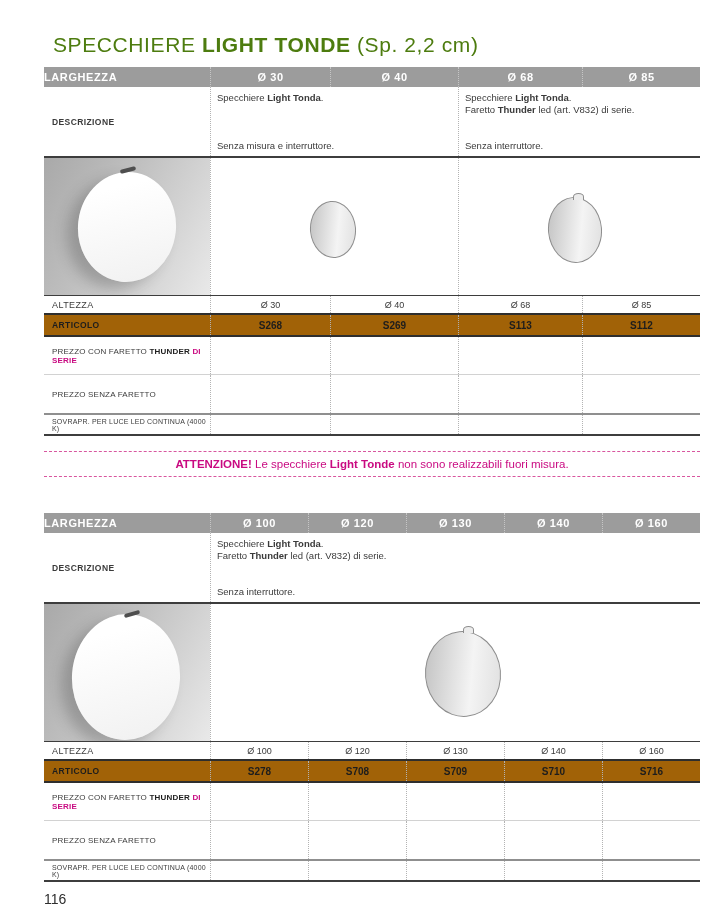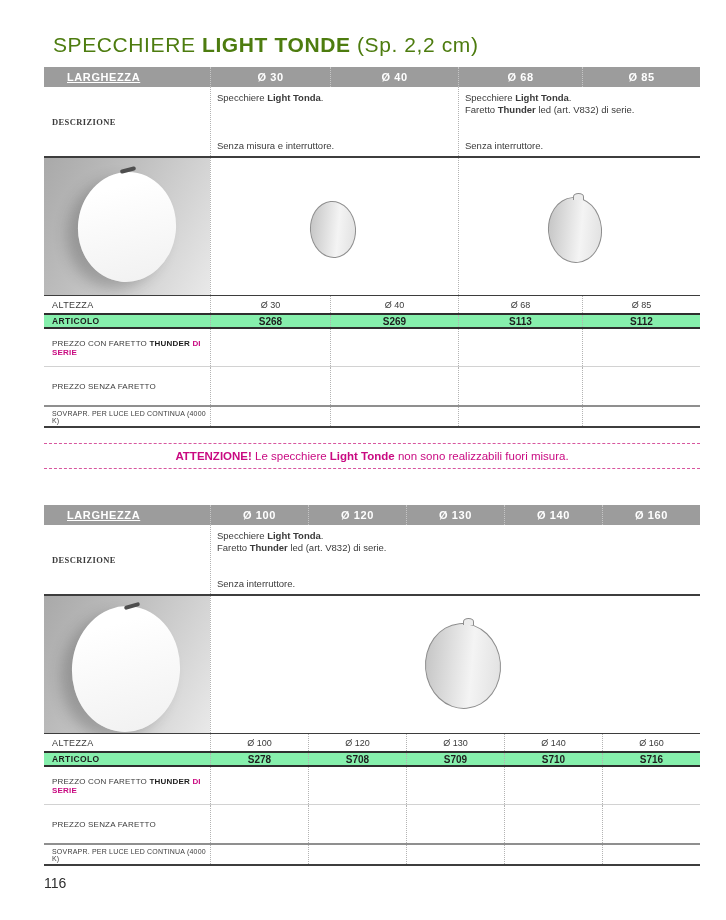--- a/index.html
+++ b/index.html
@@ -21,37 +21,37 @@
   
   .row { display:flex; width:656px; }
   .cell { position:relative; }
   .dot-l { border-left:1px dotted #b3b3b3; }
 
   .head-row { background:#9c9c9c; height:20px; align-items:center; }
   .head-row .cell {
     color:#ffffff; font-weight:700; font-size:11px; letter-spacing:.6px;
     text-align:center; height:100%; display:flex; align-items:center; justify-content:center;
   }
-  .head-row .cell.first { justify-content:flex-start; padding-left:23px;text-decoration:underline; }
+  .head-row .cell.first { justify-content:flex-start; padding-left:0; }
   .head-row .dot-l { border-left:1px dotted #c6c6c6; }
 
   .desc-row { height:71px; border-bottom:2px solid #3d3d3d; }
-  .desc-row .label-cell { display:flex; align-items:center; padding-left:8px;font-family:Liberation Serif, serif; }
+  .desc-row .label-cell { display:flex; align-items:center; padding-left:8px; }
   .small-label { font-size:8.5px; font-weight:700; letter-spacing:.4px; color:#3b3b3b; }
   .desc-cell { font-size:9.5px; color:#3a3a3a; padding:5px 6px 4px 6px;
                display:flex; flex-direction:column; justify-content:space-between; line-height:12px; }
   .desc-cell .b { font-weight:700; }
 
   .img-row { height:138px; border-bottom:1px solid #3d3d3d; }
 
   .alt-row { height:17px; align-items:center; font-size:9px; }
   .alt-row .cell { text-align:center; height:100%; display:flex; align-items:center; justify-content:center; }
   .alt-row .cell.first { justify-content:flex-start; padding-left:8px;align-items:center; }
 
-  .art-row { height:16px; background:#86efac; border-top:2px solid #2e2e2e; border-bottom:2px solid #2e2e2e; align-items:flex-start; }
+  .art-row { height:24px; background:#a16207; border-top:2px solid #2e2e2e; border-bottom:2px solid #2e2e2e; align-items:flex-start; }
   .art-row .cell { text-align:center; font-weight:700; font-size:10px; color:#1d1d1d; height:100%; display:flex; align-items:center; justify-content:center; }
   .art-row .cell.first { justify-content:flex-start; padding-left:8px; font-size:8.5px; letter-spacing:.4px; }
 
   .price-row { align-items:center; }
   .price-row .cell { height:100%; }
   .price-row .label-cell { display:flex; align-items:center; padding-left:8px; }
   .price1 { height:38px; border-bottom:1px solid #d2d2d2; }
   .price2 { height:38px; }
   .sovra  { height:23px; border-top:2px solid #8f8f8f; border-bottom:2px solid #3d3d3d; }
   .price-label { font-size:8px; letter-spacing:.2px; color:#3b3b3b; }

